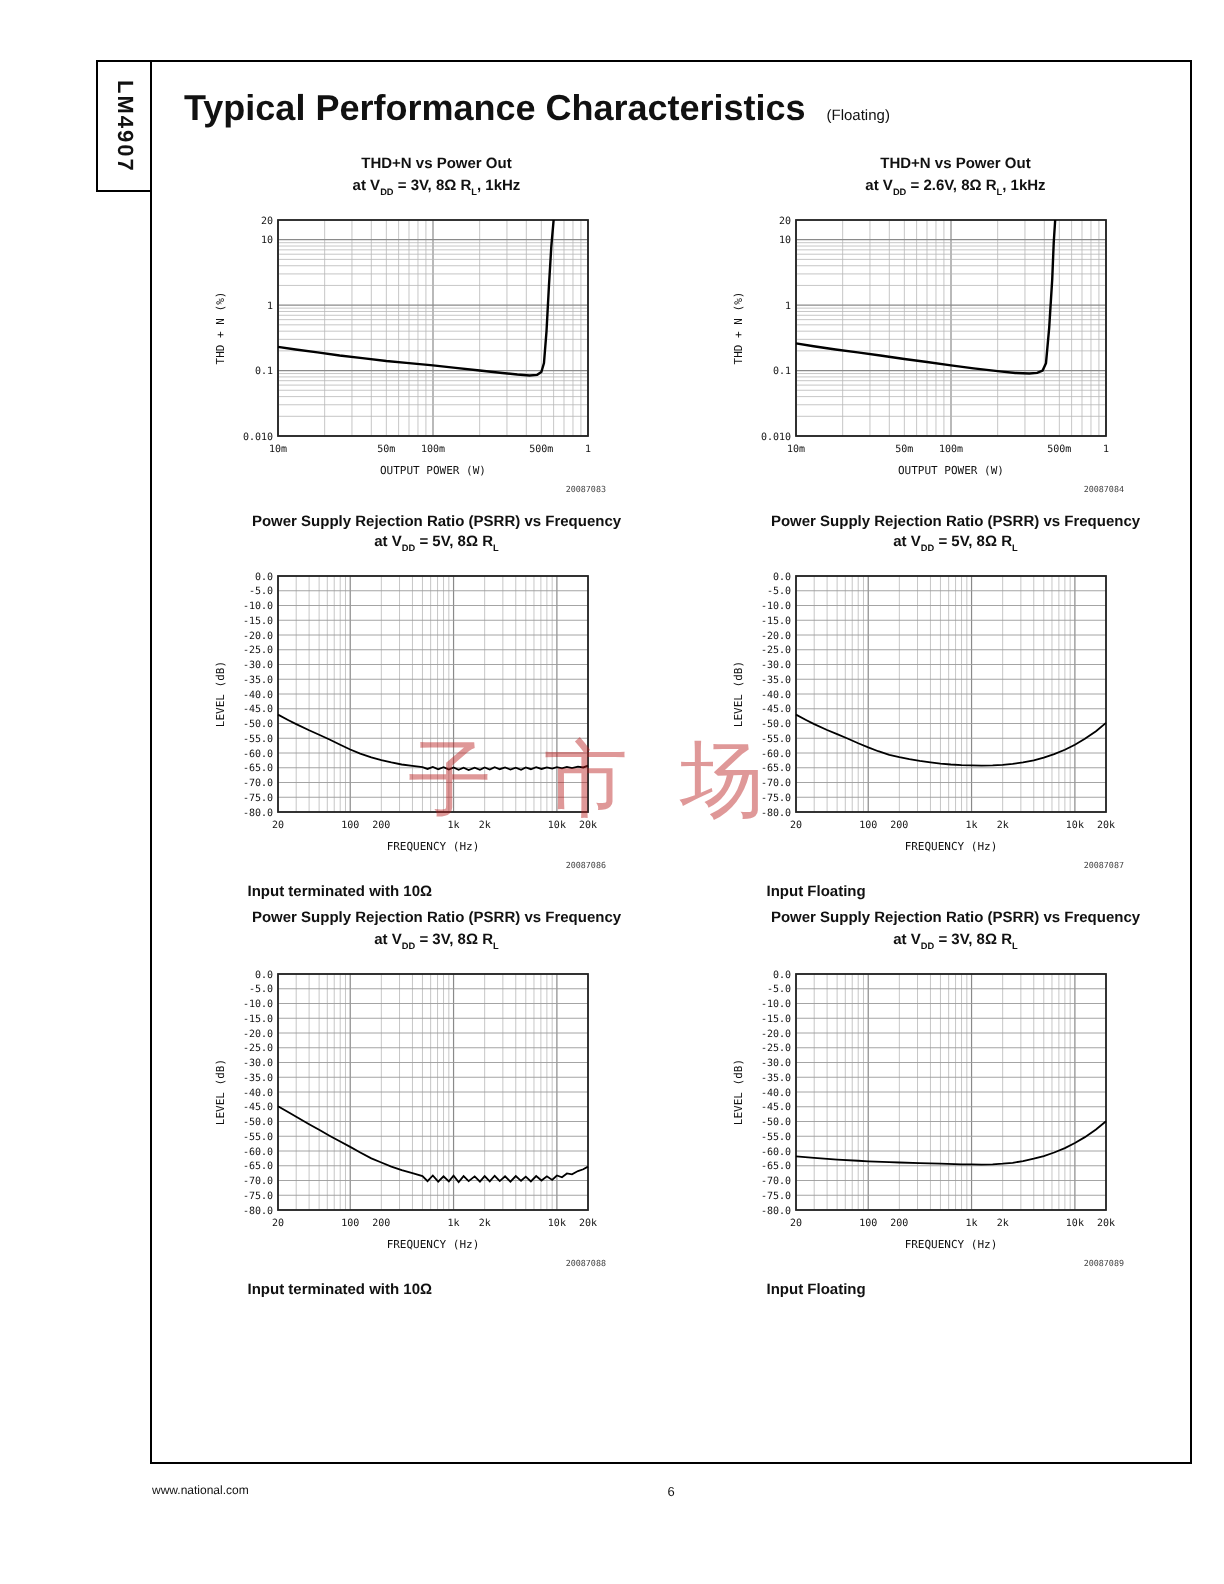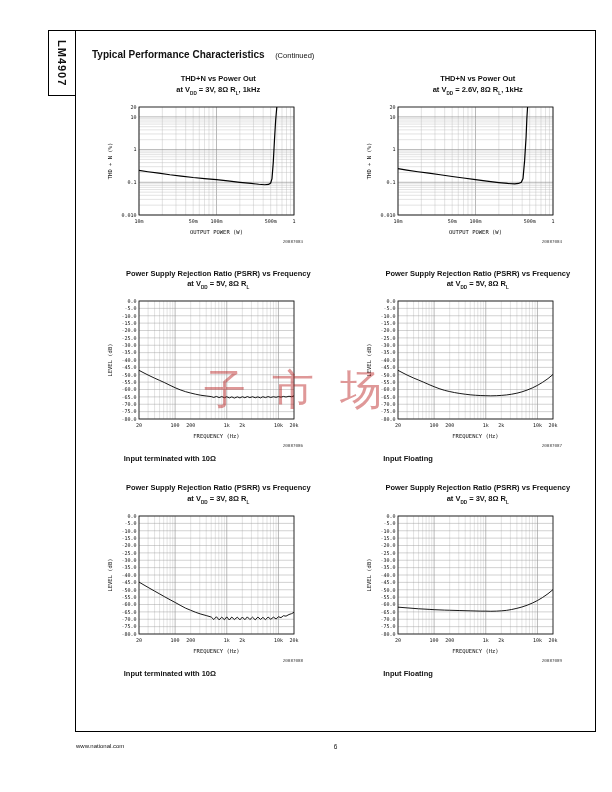--- a/index.html
+++ b/index.html
@@ -14,25 +14,25 @@
   }
   .part-tab {
     position:absolute; left:48px; top:30px; width:28px; height:66px;
     border:1.5px solid #000; box-sizing:border-box; background:#fff;
     display:flex; align-items:center; justify-content:center;
   }
   .part-tab span {
     writing-mode:vertical-rl; font-weight:bold; font-size:11px; letter-spacing:1px;
   }
   .section-header { padding:13px 16px 0 16px; white-space:nowrap; }
-  .section-title { font-size:10px; font-weight:bold; display:inline; }
+  .section-title { font-size:18px; font-weight:bold; display:inline; }
   .section-cont  { font-size:7.5px; margin-left:6px; }
   .charts-grid {
     display:grid; grid-template-columns:1fr 1fr; justify-items:center;
-    margin-top:12px; row-gap:20px;
+    margin-top:12px; row-gap:4px;
   }
   .chart-block { width:214px; }
   .chart-title {
     text-align:center; padding-left:25px; font-weight:bold;
     font-size:7.5px; line-height:1.4;
   }
   .chart-title sub { font-size:0.62em; }
   .chart-caption {
     text-align:left; padding-left:25px; font-weight:bold;
     font-size:7.5px; margin-top:1px;
@@ -50,21 +50,21 @@
 </head>
 <body>
 
 <div class="part-tab">
   <span>LM4907</span>
 </div>
 
 <div class="frame">
   <div class="section-header">
     <span class="section-title">Typical Performance Characteristics</span>
-    <span class="section-cont">(Continued)</span>
+    <span class="section-cont">(Floating)</span>
   </div>
 
   <div class="charts-grid">
 
     <div class="chart-block">
       <div class="chart-title">
         <div>THD+N vs Power Out</div>
         <div class="title2"><span>at V</span><sub>DD</sub><span> = 3V, 8Ω R</span><sub>L</sub><span>, 1kHz</span></div>
       </div>
       <svg class="plot" width="210" height="150" viewBox="0 0 210 150">

